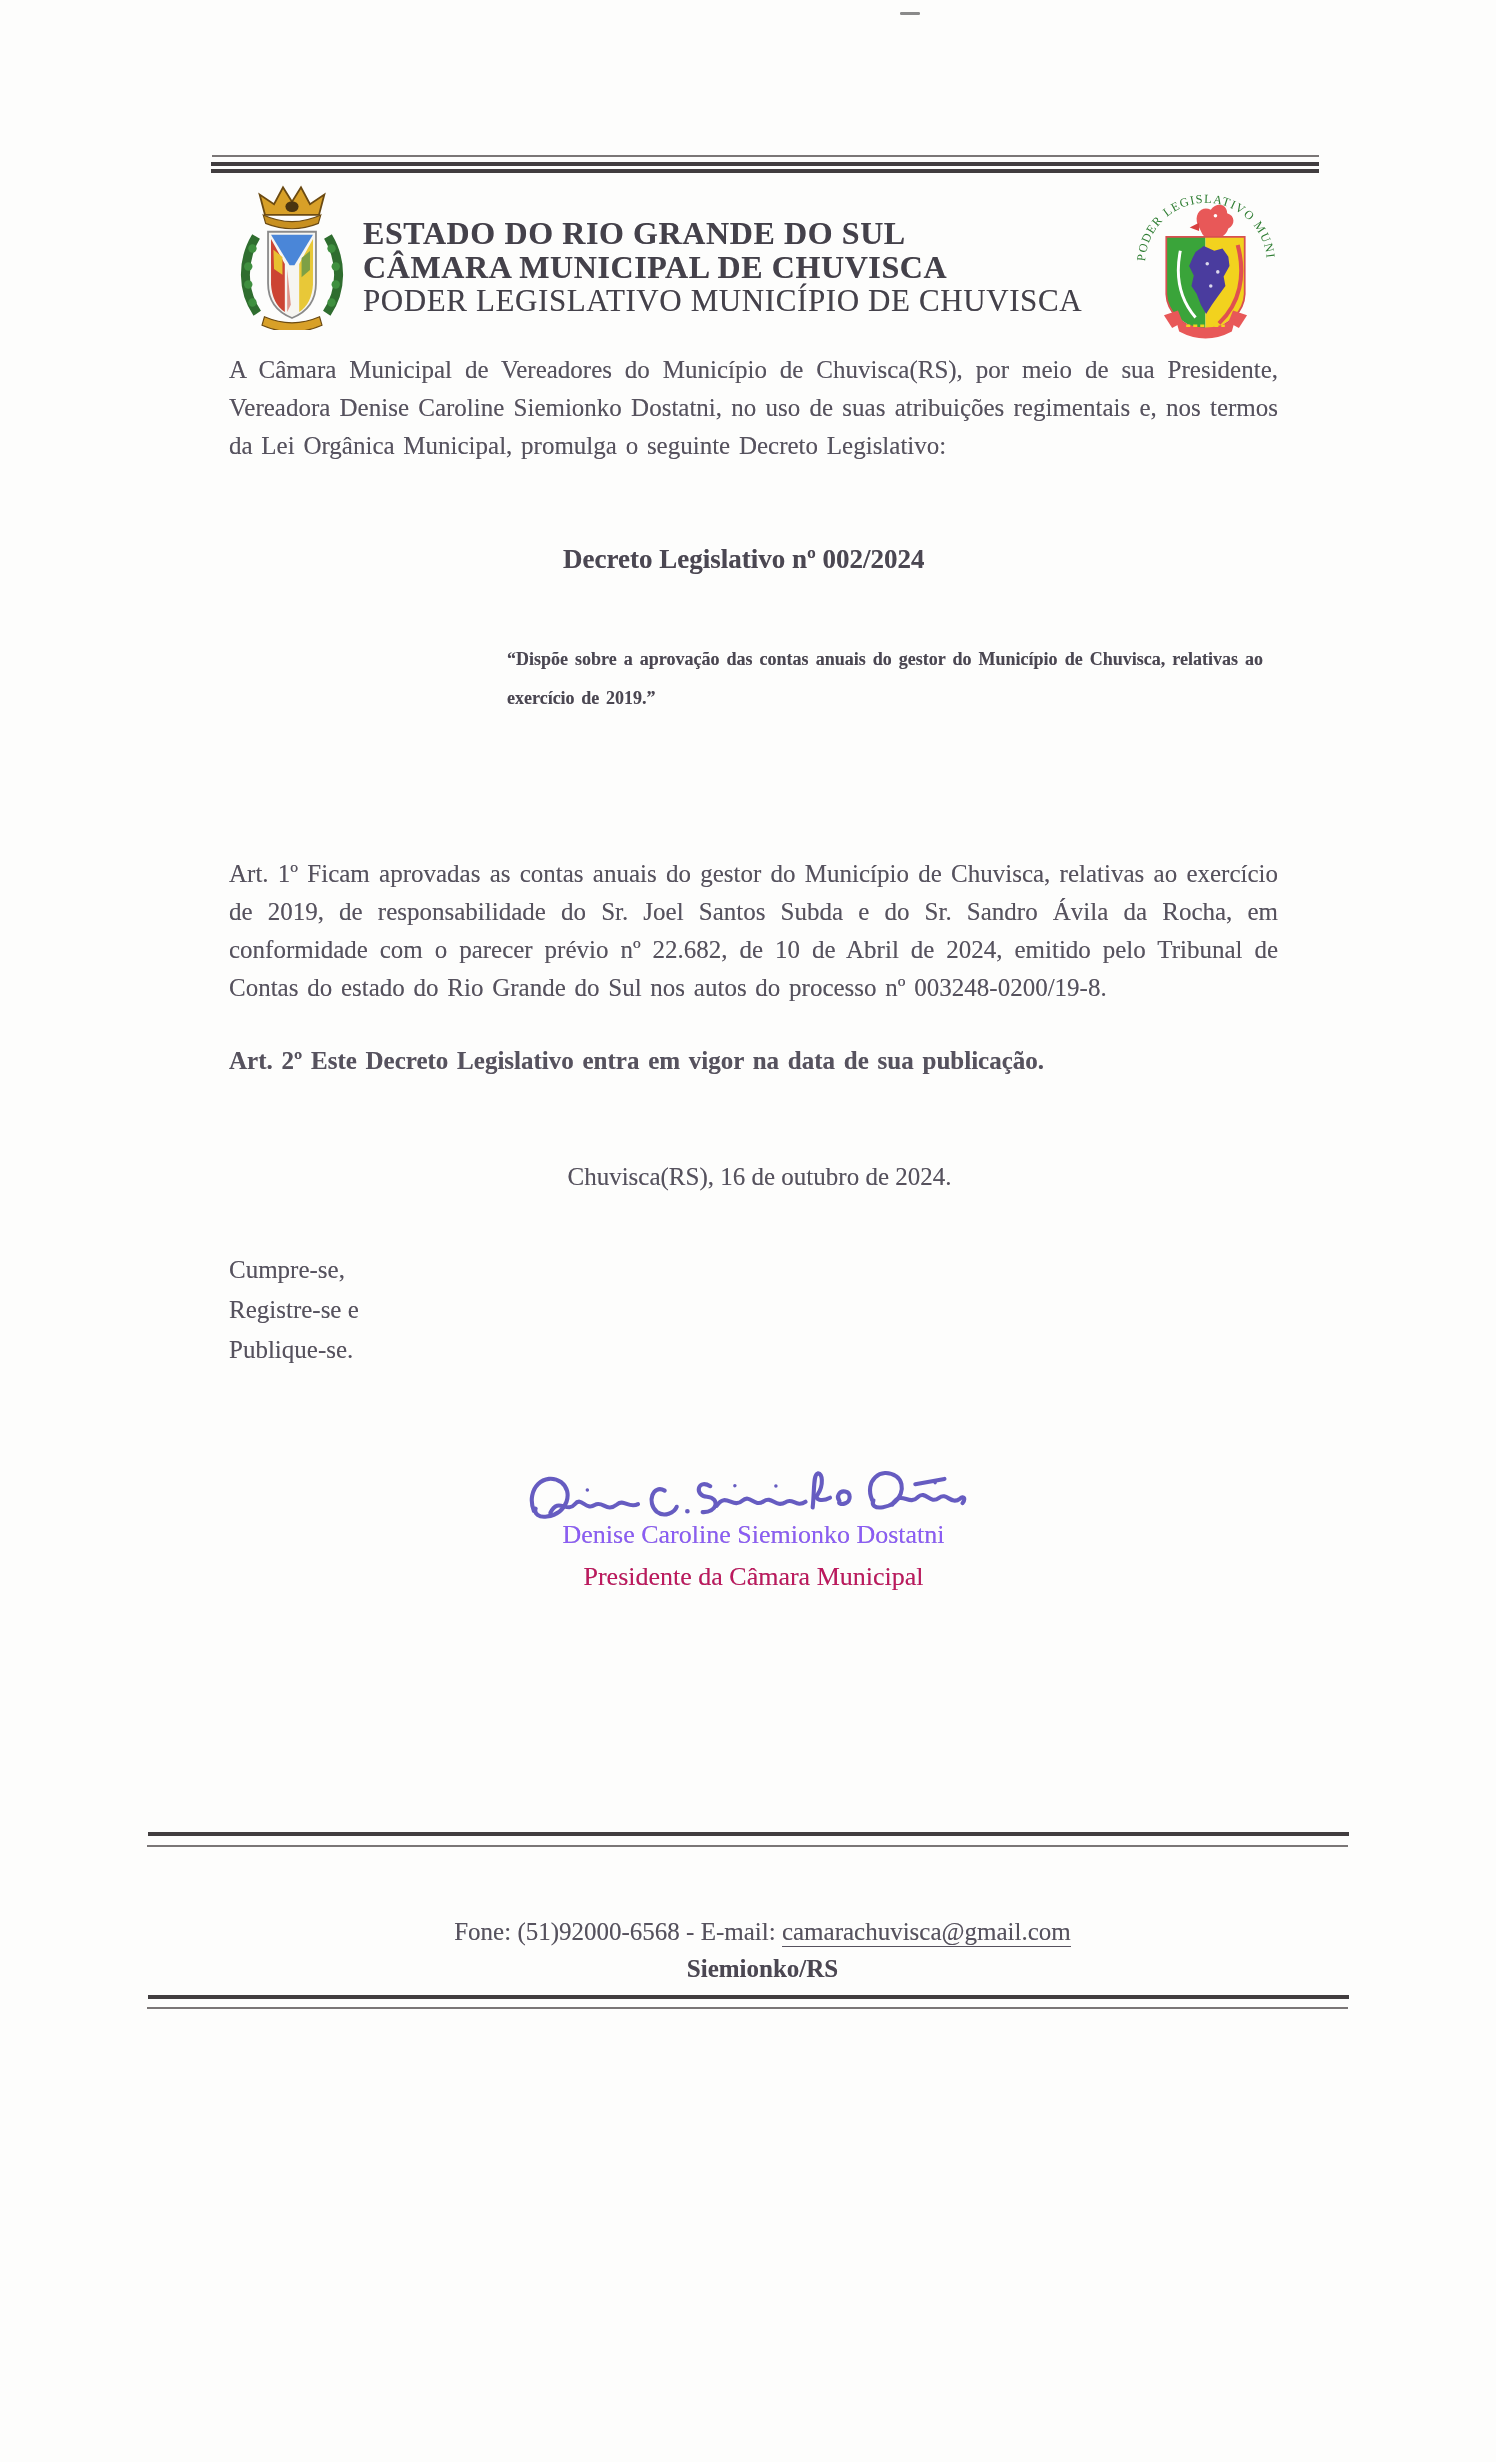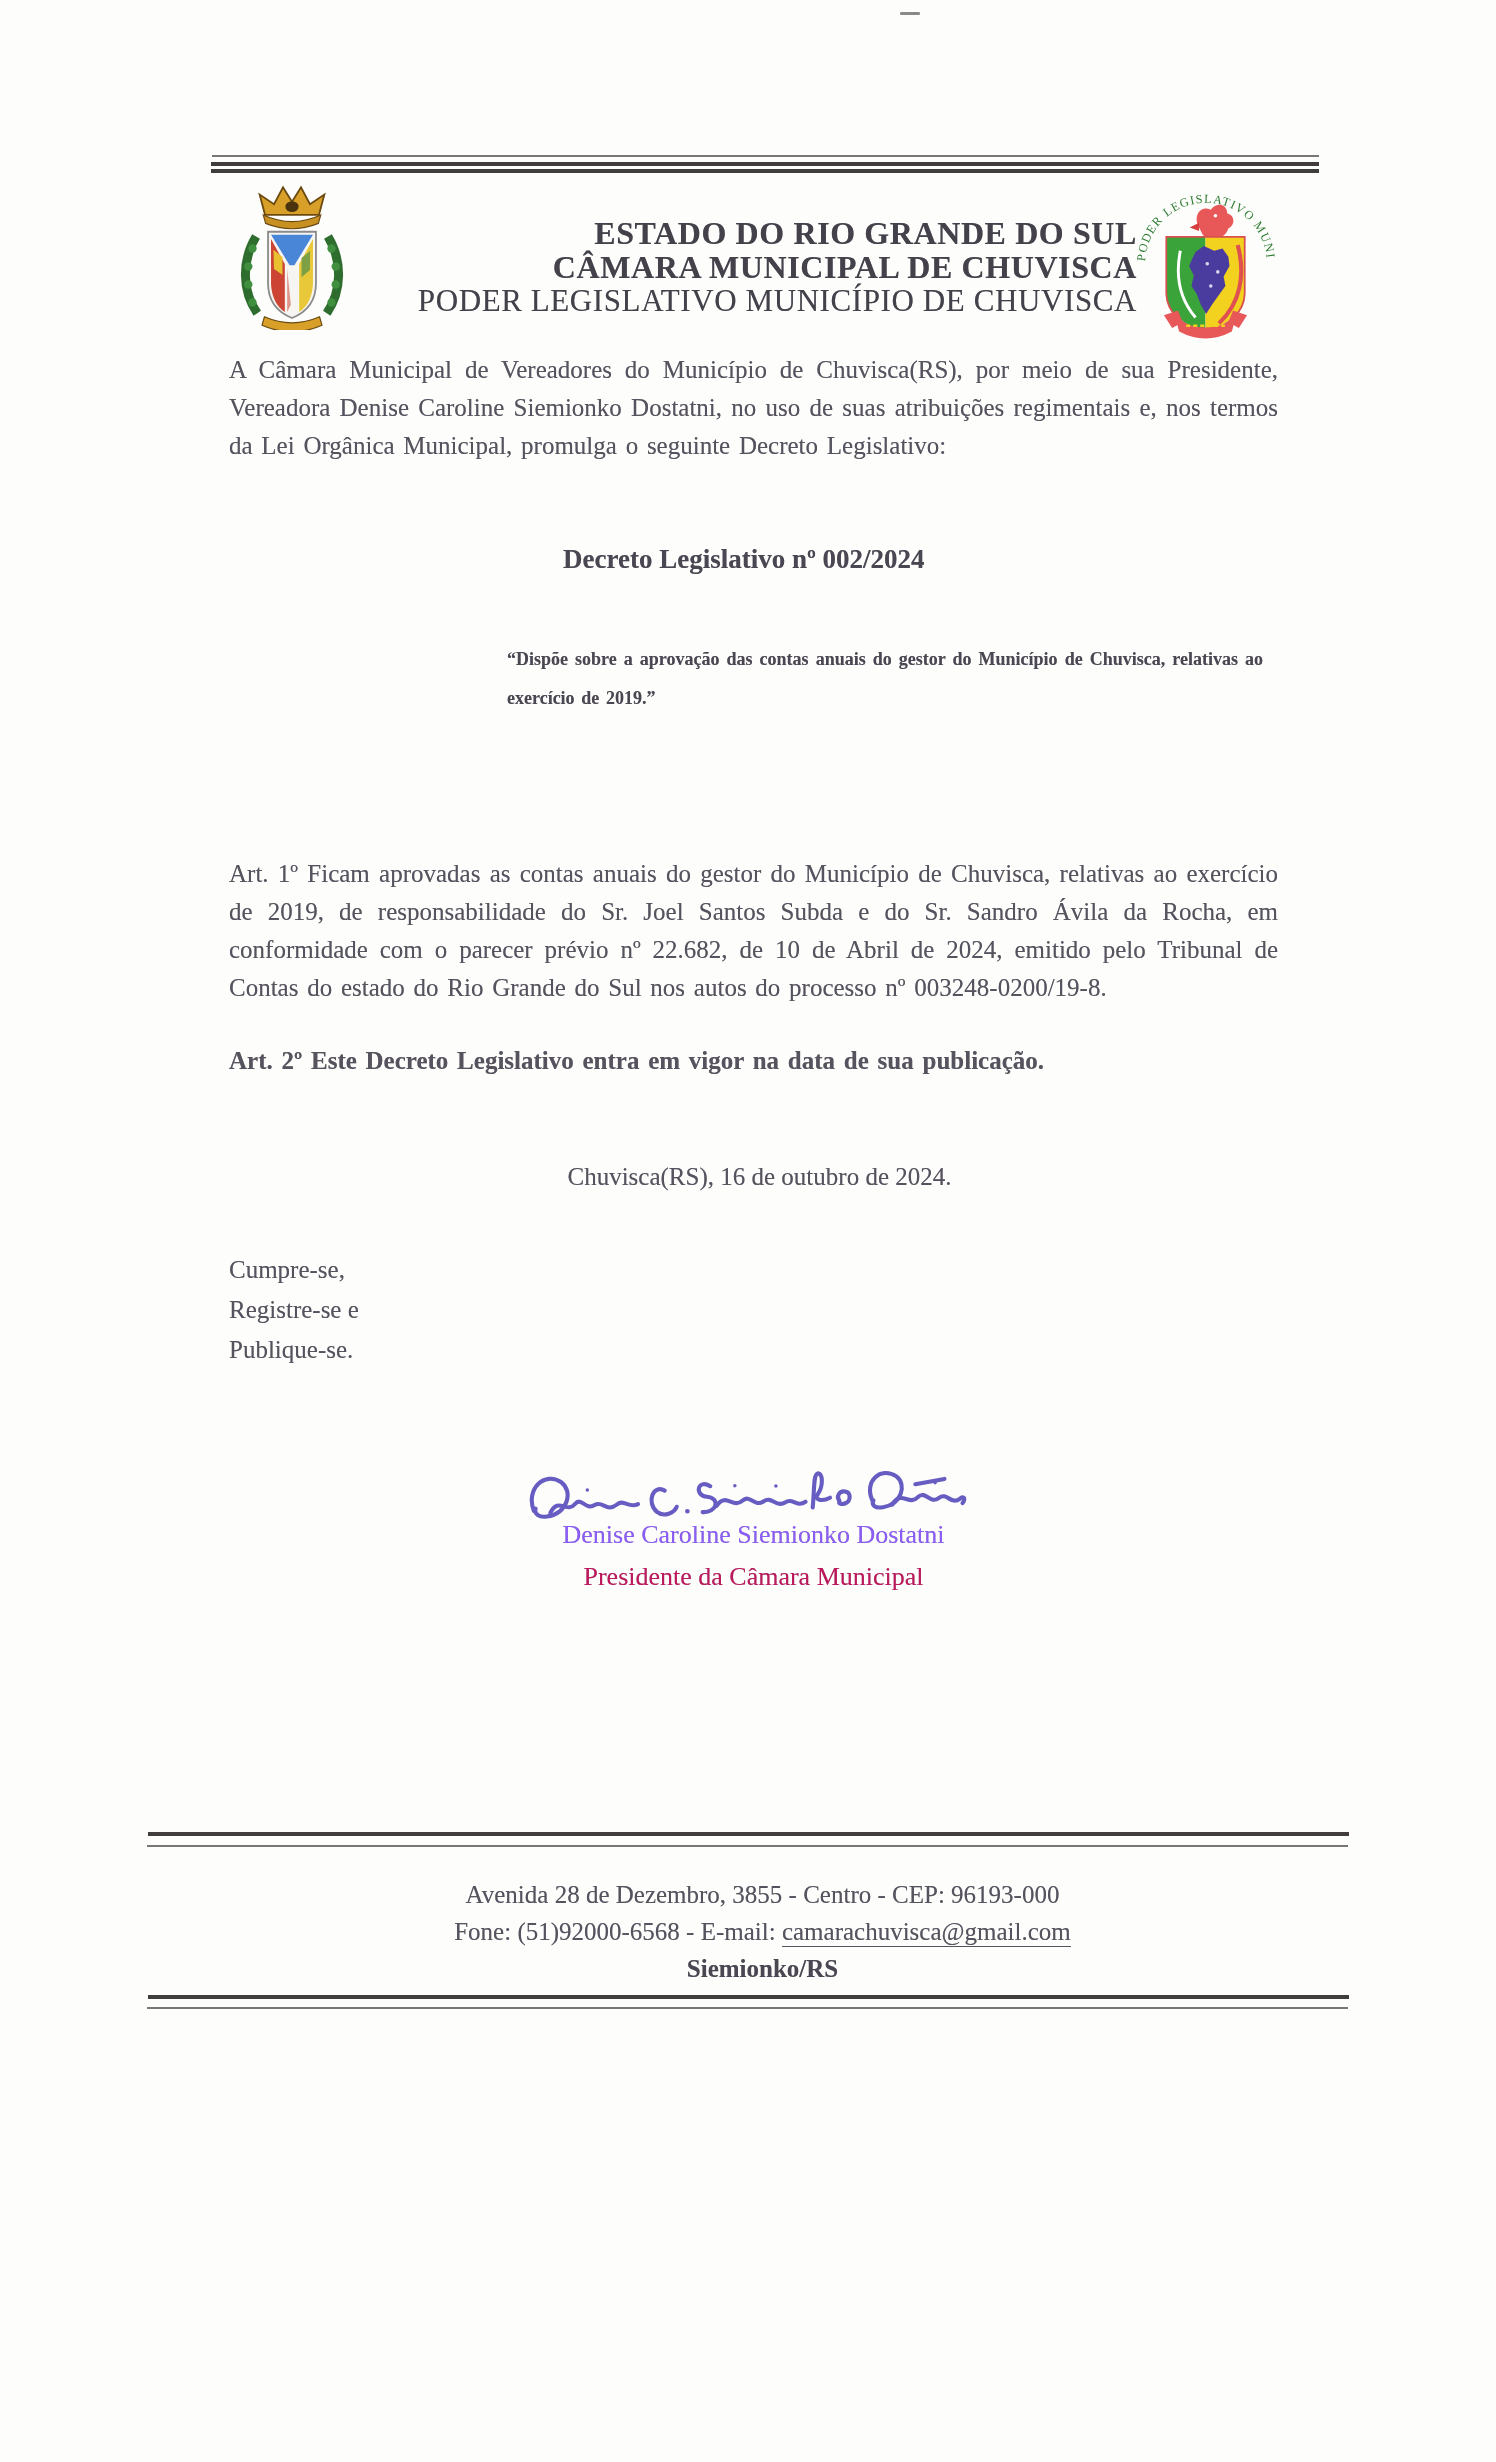--- a/index.html
+++ b/index.html
@@ -11,21 +11,21 @@
     color:#56525e;
     overflow:hidden;
   }
   .scan-text{ text-shadow:0 0 0.6px rgba(86,82,94,.45); }
   .rule{ position:absolute; background:#413d3f; }
   .rule.thin{ background:#7a7676; }
   .top-dash{ position:absolute; left:900px; top:12.3px; width:20px; height:2.9px; background:#8a8a8a; border-radius:1.2px; }
 
   .title-block{
     position:absolute; left:363px; top:216px; width:774px;
-    text-align:right; color:#44414a; line-height:34px;
+    text-align:left; color:#44414a; line-height:34px;
   }
   .title-bold{ font-size:32px; font-weight:bold; letter-spacing:0.6px; }
   .title-reg{ font-size:31px; font-weight:normal; letter-spacing:0.6px; }
 
   .logo{ position:absolute; }
 
   .para{
     position:absolute; left:229px; width:1049px;
     font-size:25px; line-height:38px;
     text-align:justify; text-align-last:left;
@@ -183,21 +183,20 @@
         <circle cx="716" cy="54" r="3" fill="#5a4fbc" stroke="none"></circle>
       </g>
     </svg>
   </div>
   <div class="sig-name scan-text">Denise Caroline Siemionko Dostatni</div>
   <div class="sig-role scan-text">Presidente da Câmara Municipal</div>
 
   <div class="rule" style="left:148px;top:1832px;width:1201px;height:3.5px;"></div>
   <div class="rule thin" style="left:147px;top:1845px;width:1201px;height:1.8px;"></div>
 
-  <div class="footer-line scan-text" style="top:1881px;">Avenida 28 de Dezembro, 3855 - Centro - CEP: 96193-000</div>
   <div class="footer-line scan-text" style="top:1918px;">
     <span>Fone: (51)92000-6568 - E-mail: </span><span class="email">camarachuvisca@gmail.com</span>
   </div>
   <div class="footer-line footer-city scan-text" style="top:1955px;">Siemionko/RS</div>
 
   <div class="rule" style="left:148px;top:1995px;width:1201px;height:3.5px;"></div>
   <div class="rule thin" style="left:147px;top:2007px;width:1201px;height:1.8px;"></div>
 
 </div>
 

